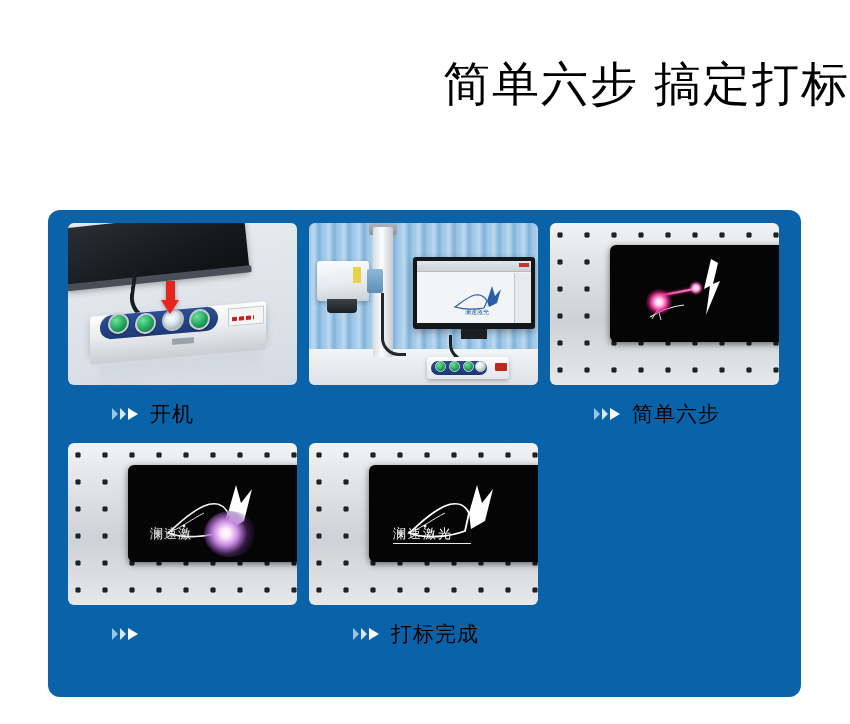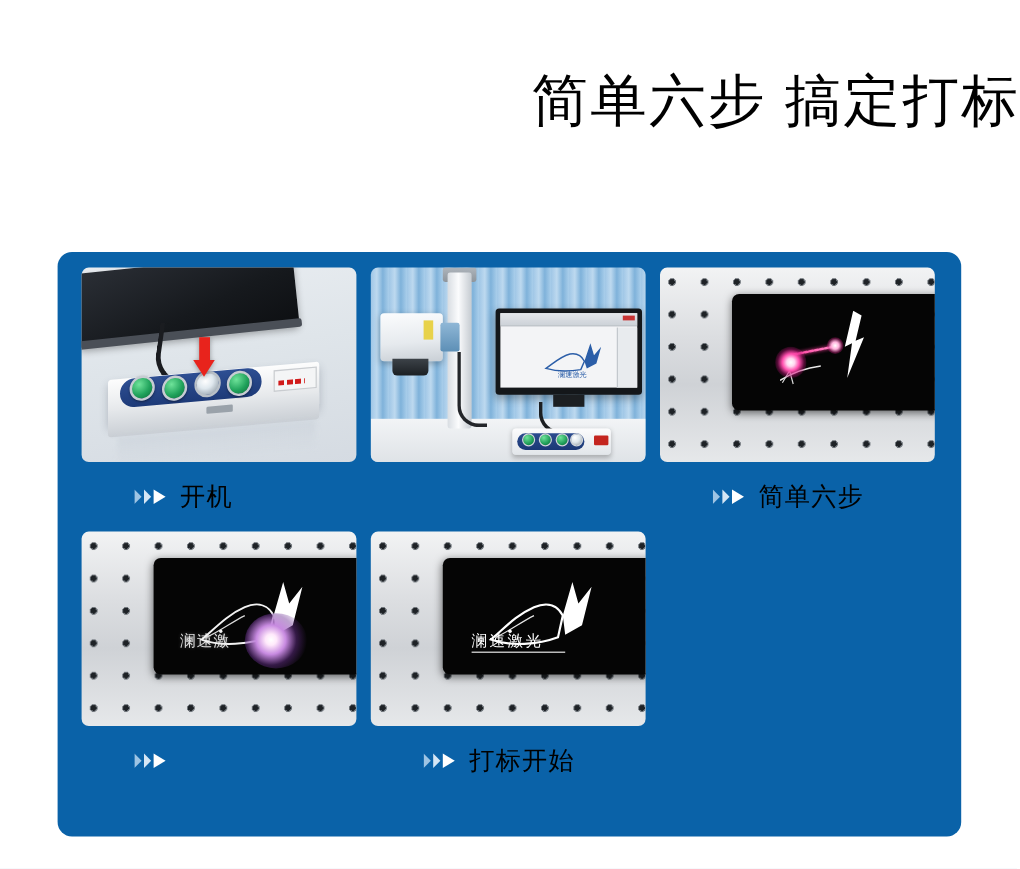--- a/index.html
+++ b/index.html
@@ -487,18 +487,18 @@
         </div>
       </div>
       <div class="step-caption">
         <span class="chevrons">
           <svg width="30" height="14" viewBox="0 0 30 14">
             <polygon points="0,1 6,7 0,13" fill="#9ec4e4"></polygon>
             <polygon points="8,1 14,7 8,13" fill="#d5e6f5"></polygon>
             <polygon points="16,1 26,7 16,13" fill="#ffffff"></polygon>
           </svg>
         </span>
-        <span class="caption-text">打标开始</span>
+        <span class="caption-text">打标完成</span>
       </div>
     </div>
 
   </div>
 </div>
 
 </body></html>

